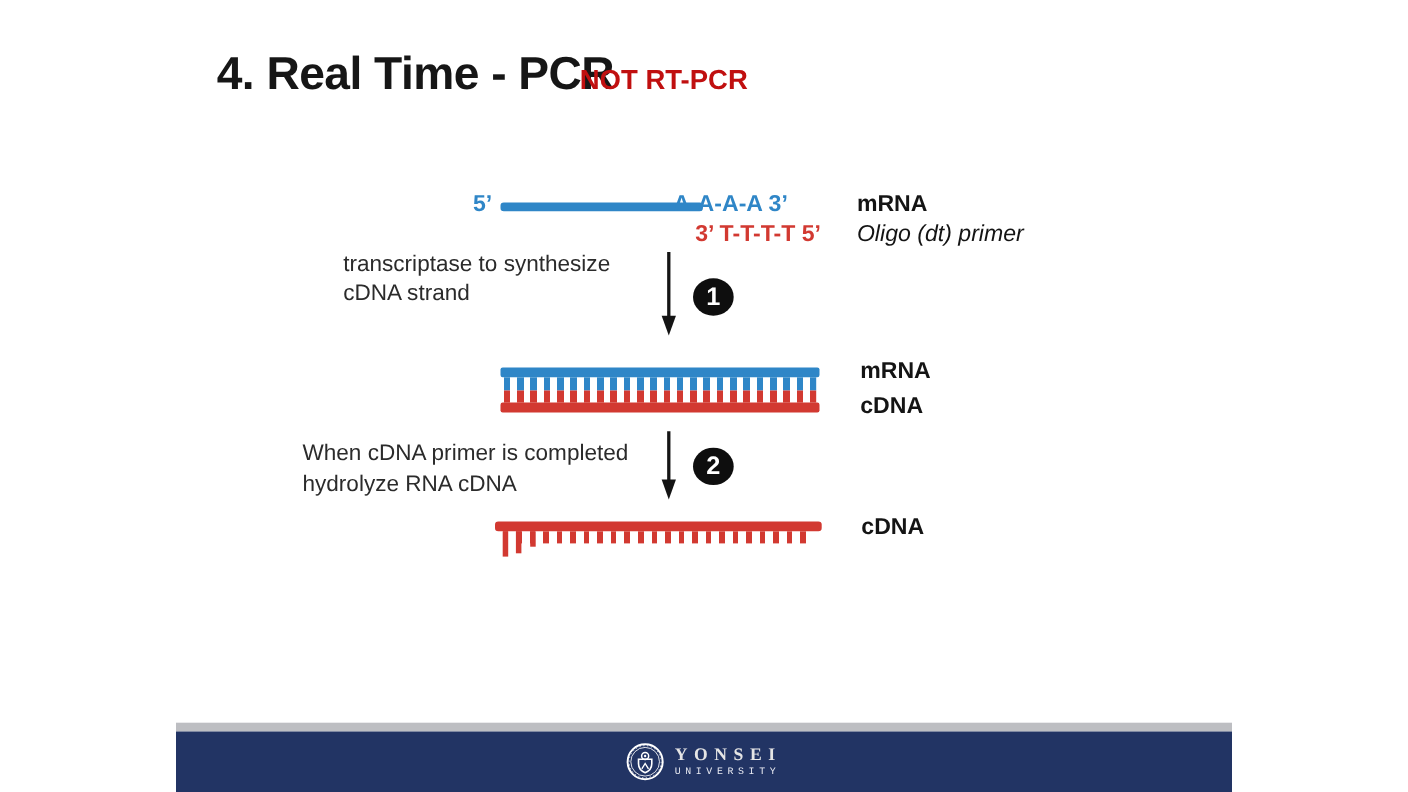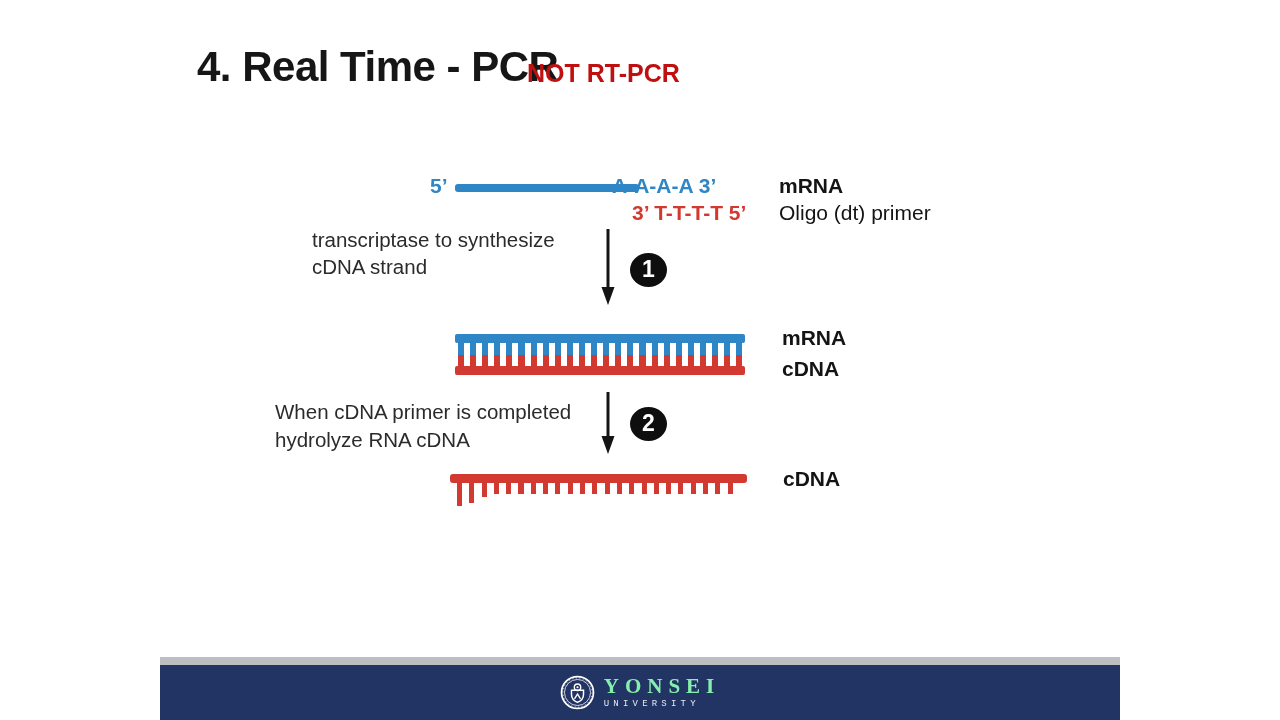--- a/index.html
+++ b/index.html
@@ -28,21 +28,21 @@
     color:var(--rna-blue);line-height:1.15;}
   .mrna-line{left:455px;top:184px;width:184px;height:8px;
     background:var(--rna-blue);border-radius:3px;}
   .poly-a{left:612px;top:174px;font-size:21px;font-weight:bold;
     color:var(--rna-blue);line-height:1.15;}
   .oligo-seq{left:632px;top:201px;font-size:21px;font-weight:bold;
     color:var(--dna-red);line-height:1.15;}
   .lbl{font-size:21px;color:#141414;line-height:1.15;}
   .lbl.bold{font-weight:bold}
   .lbl-mrna-1{left:779px;top:174px;}
-  .lbl-oligo{left:779px;top:201px;}
+  .lbl-oligo{left:779px;top:201px;font-style:italic;}
 
   
   .step-text{color:var(--text-gray);font-size:20.5px;}
   .step1-text{left:312px;top:226px;line-height:27px;}
   .step2-text{left:275px;top:398px;line-height:28px;}
   .arrow1{left:600px;top:227px;}
   .arrow2{left:600px;top:390px;}
   .badge{width:37px;height:34px;border-radius:50%;background:#0E0E0E;
     color:#fff;font-size:23px;font-weight:bold;display:flex;
     align-items:center;justify-content:center;padding-bottom:1px;}
@@ -73,22 +73,22 @@
   .cdna .t2{left:19.3px;height:20px;}
   .cdna .t3{left:31.6px;height:14px;}
   .lbl-cdna-2{left:783px;top:467px;}
 
   
   .footer-gray{left:160px;top:657px;width:960px;height:8px;background:var(--footer-gray);}
   .footer-navy{left:160px;top:665px;width:960px;height:55px;background:var(--footer-navy);
     display:flex;align-items:center;justify-content:center;}
   .logo{display:flex;align-items:center;gap:9px;}
   .logo-text{display:flex;flex-direction:column;}
-  .logo-name{font-family:"Liberation Serif",serif;font-weight:600;font-size:21px;
-    letter-spacing:6px;color:#86efac;line-height:1;}
+  .logo-name{font-family:"Liberation Serif",serif;font-weight:600;font-size:16px;
+    letter-spacing:6px;color:#e5e5e5;line-height:1;}
   .logo-sub{font-family:Liberation Mono, monospace;font-size:9px;
     letter-spacing:4.2px;color:#E8EAF2;line-height:1;margin-top:3px;}
 </style>
 </head>
 <body>
 
 <div class="canvas">
 
   <div class="abs title-main">4. Real Time - PCR</div>
   <div class="abs title-note">NOT RT-PCR</div>

